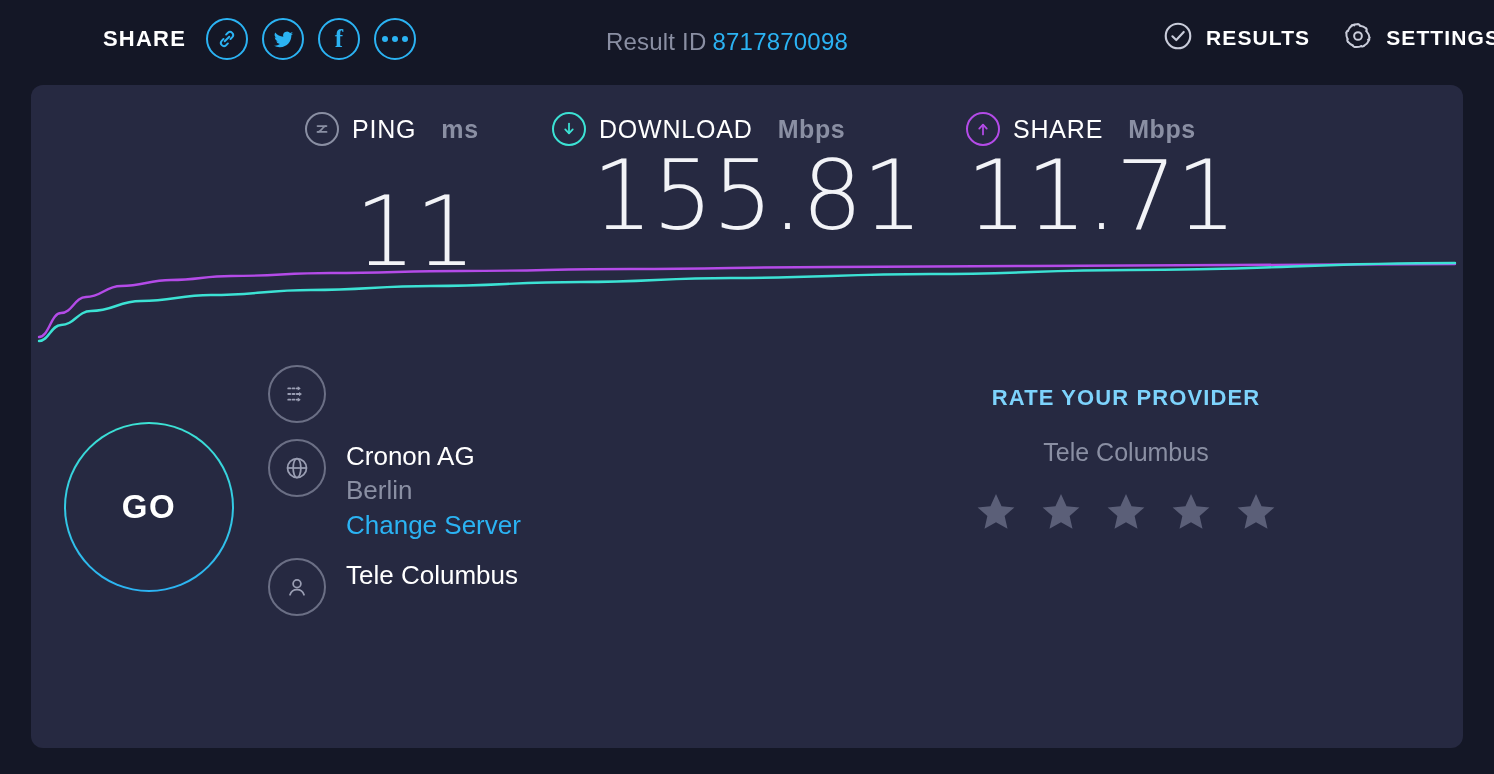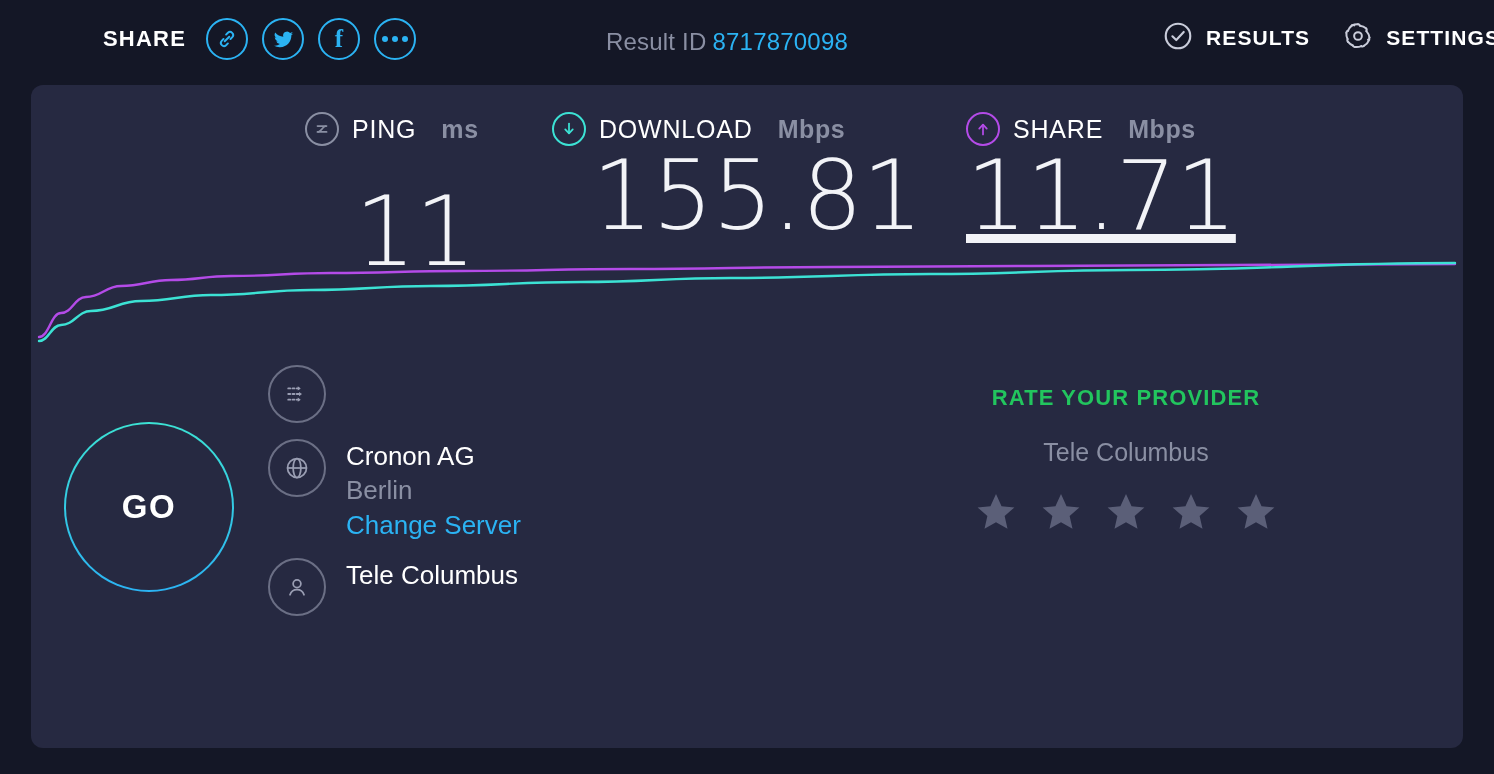--- a/index.html
+++ b/index.html
@@ -101,21 +101,21 @@
   #metric-ping   { left:274px; top:27px; }
   #metric-ping .ring{ color:#8A8FA3; }
   #metric-ping .mval{ width:170px;margin-top:36px; }
 
   #metric-download{ left:521px; top:27px; }
   #metric-download .ring{ color:#3CE2D4; }
   #metric-download .mval{ width:370px; }
 
   #metric-upload { left:935px; top:27px; }
   #metric-upload .ring{ color:#B44BE8; }
-  #metric-upload .mval{ width:260px;text-decoration:underline; }
+  #metric-upload .mval{ width:260px; }
 
   
   .graph{
     position:absolute; left:0; top:168px; width:1432px; height:90px;
   }
 
   
   .go-button{
     position:absolute; left:33px; top:337px;
     width:170px; height:170px; border-radius:50%;
@@ -144,21 +144,21 @@
   }
   .info-text{ padding-top:2px; }
   .info-title{ color:#ffffff; font-size:26px; line-height:1.32; font-weight:400;}
   .info-sub{ color:#8A8FA3; font-size:26px; line-height:1.32; }
   .info-link{ color:#2BB3F3; font-size:26px; line-height:1.32; cursor:pointer; }
 
   .rate-box{
     position:absolute; left:845px; top:300px; width:500px; text-align:center;
   }
   .rate-title{
-    color:#22c55e; font-size:22px; font-weight:bold; letter-spacing:1.1px;
+    color:#7dd3fc; font-size:22px; font-weight:bold; letter-spacing:1.1px;
   }
   .rate-provider{
     color:#8A8FA3; font-size:25px; margin-top:27px;
   }
   .stars{
     margin-top:22px; display:flex; justify-content:center; gap:19px;
   }
   .star{ cursor:pointer; line-height:0; }
 </style>
 </head>

